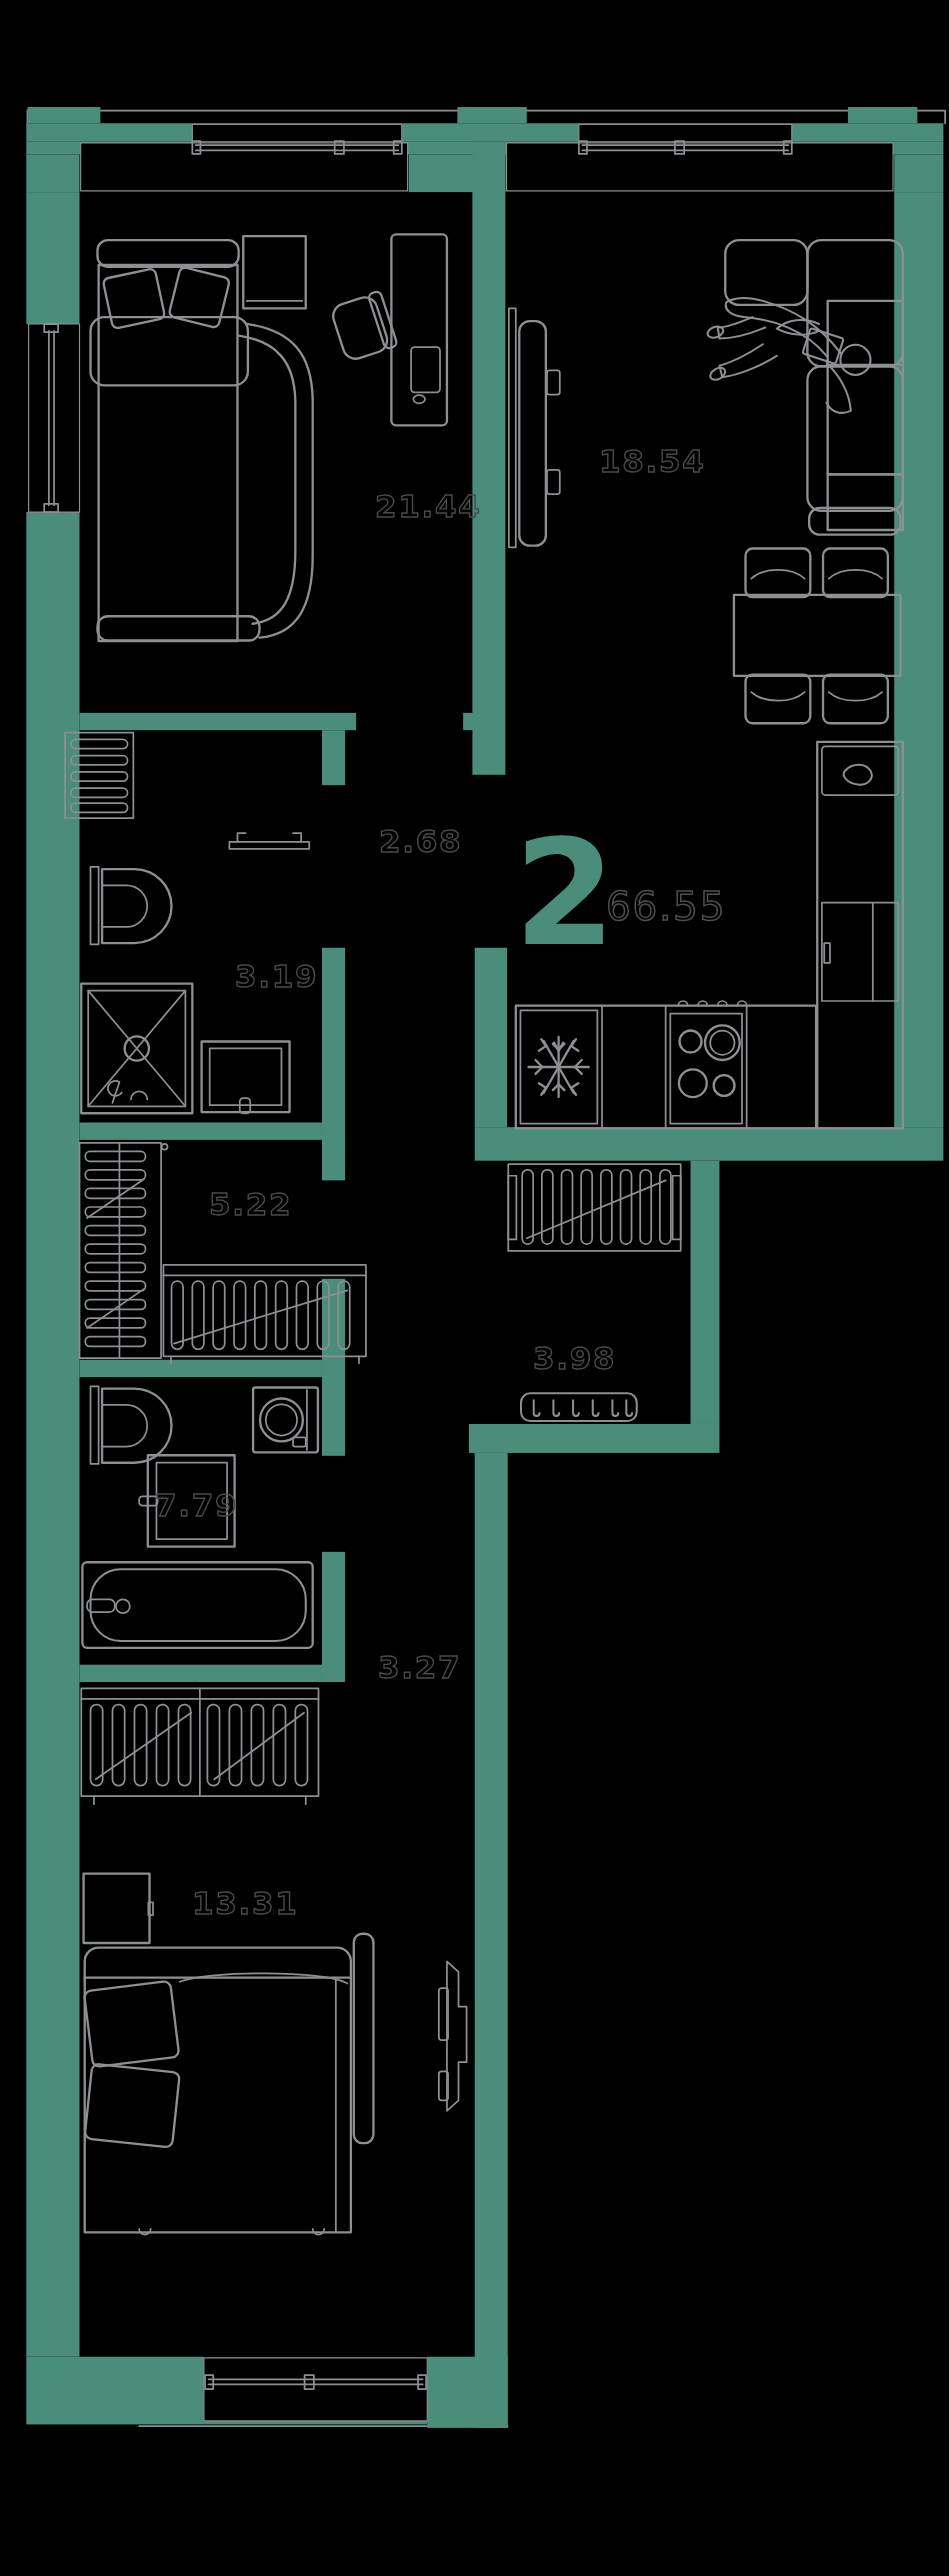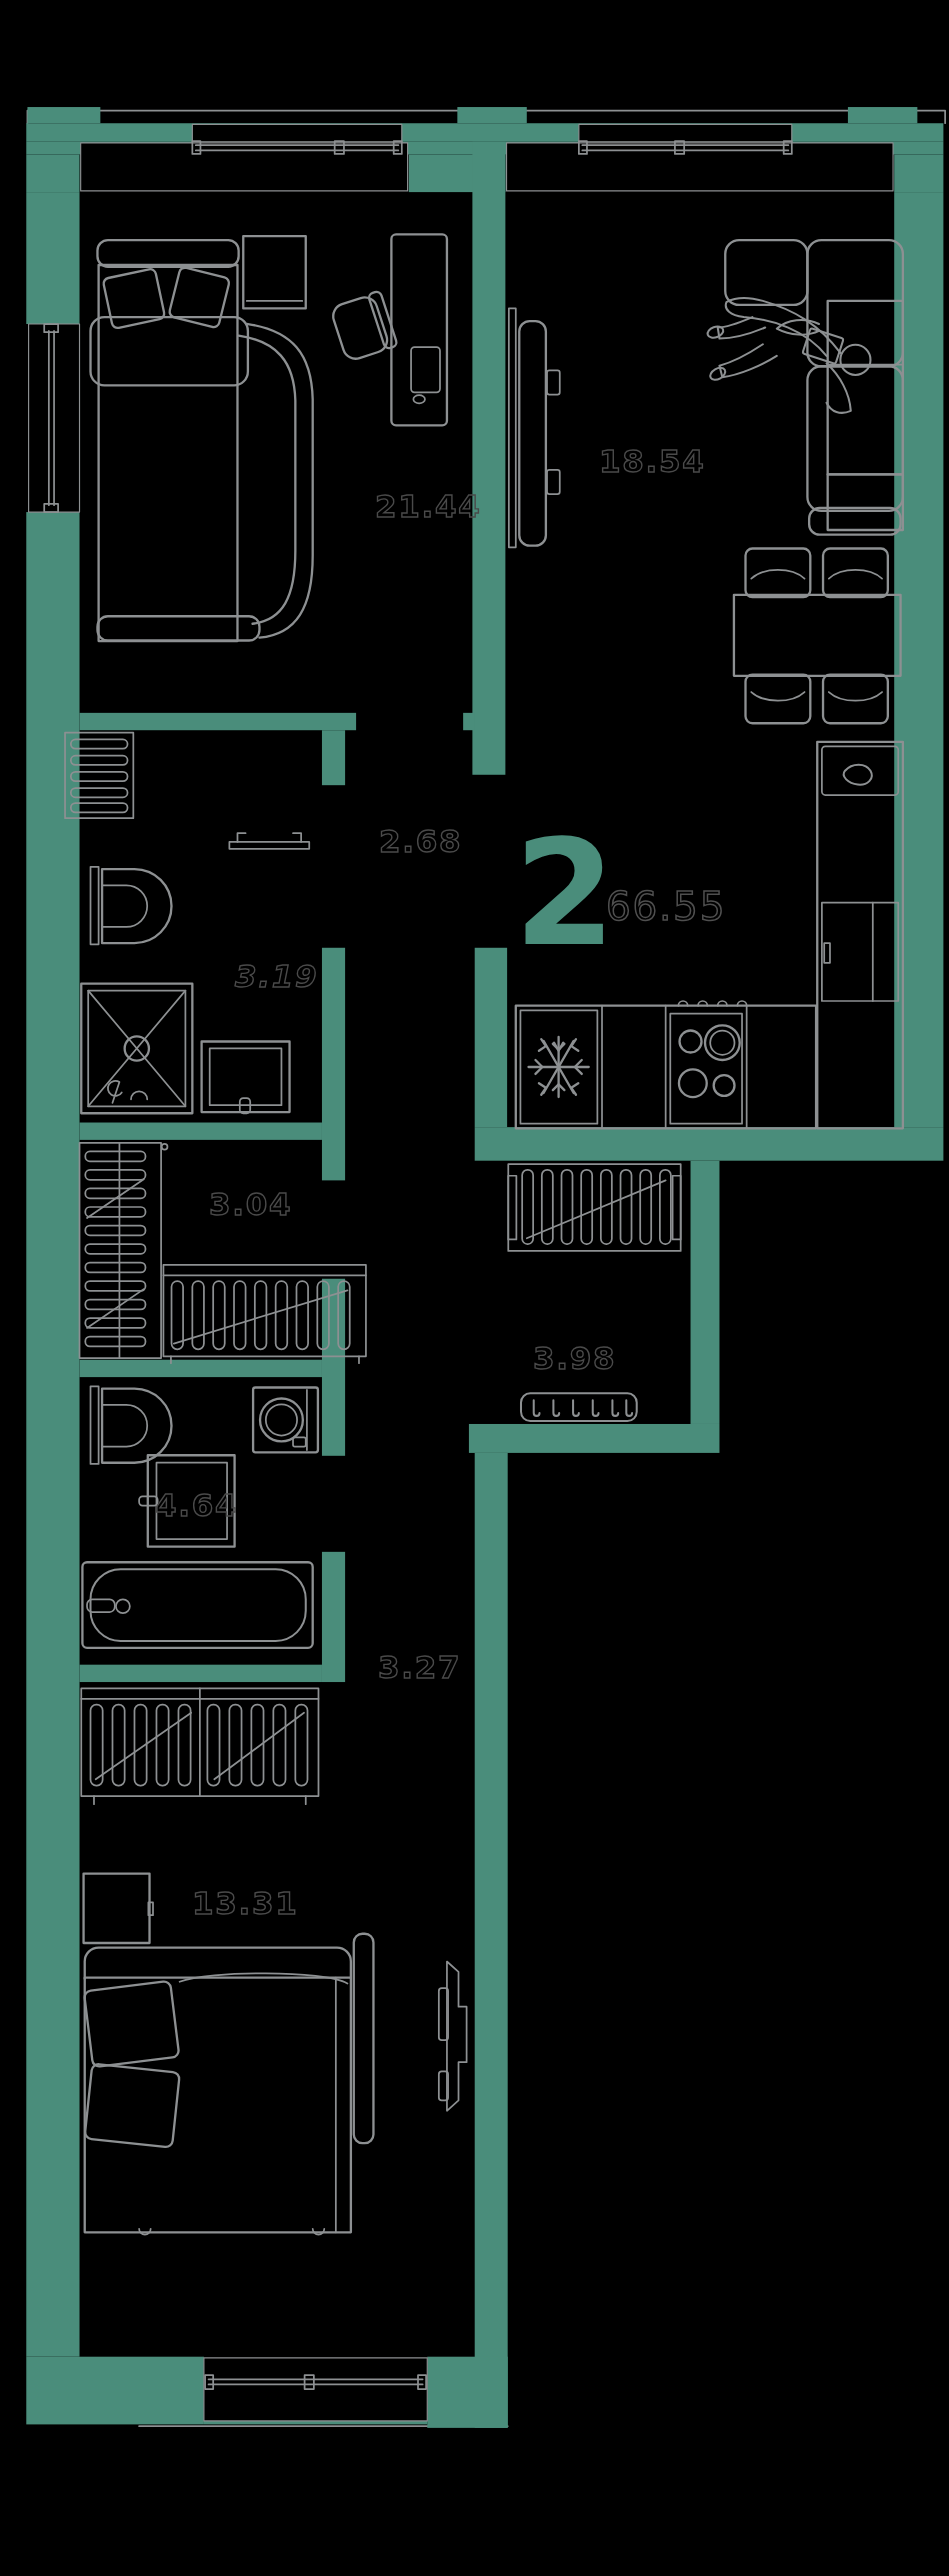--- a/index.html
+++ b/index.html
@@ -380,24 +380,24 @@
       <path d="M772,3390 l20,18 v60 h14 v96 h-14 v66 l-20,18 z" stroke-width="3"></path>
       <rect x="758" y="3436" width="16" height="90" rx="5" stroke-width="3"></rect>
       <rect x="758" y="3580" width="16" height="50" rx="5" stroke-width="3"></rect>
     </g>
   </g>
 </svg>
 
   <div class="area-label" style="left:375px;top:463px;">21.44</div>
   <div class="area-label" style="left:599px;top:418px;">18.54</div>
   <div class="area-label" style="left:379px;top:798px;text-align:right;">2.68</div>
-  <div class="area-label" style="left:235px;top:933px;font-style:italic;">3.19</div>
-  <div class="area-label" style="left:209px;top:1161px;">3.04</div>
+  <div class="area-label" style="left:235px;top:933px;">3.19</div>
+  <div class="area-label" style="left:209px;top:1161px;">5.22</div>
   <div class="area-label" style="left:533px;top:1315px;">3.98</div>
-  <div class="area-label" style="left:155px;top:1462px;">4.64</div>
+  <div class="area-label" style="left:155px;top:1462px;">7.79</div>
   <div class="area-label" style="left:378px;top:1624px;">3.27</div>
   <div class="area-label" style="left:192px;top:1860px;">13.31</div>
 
   <div class="unit-number">2</div>
   <div class="unit-area">66.55</div>
 
 </div>
 
 
 </body></html>

